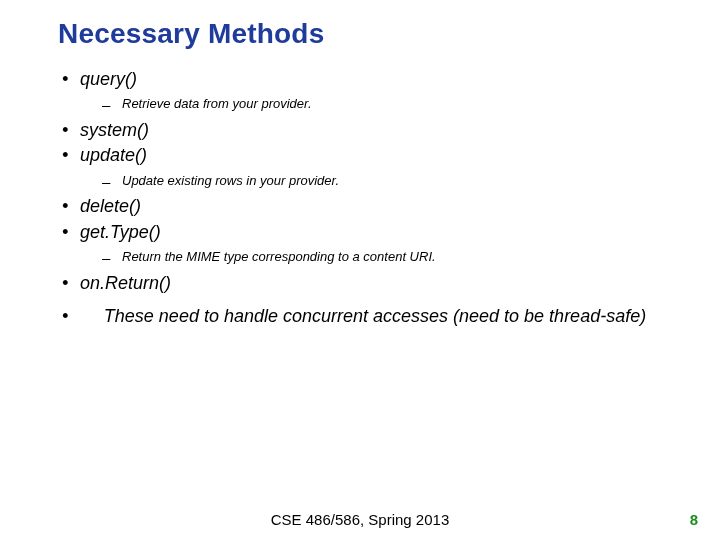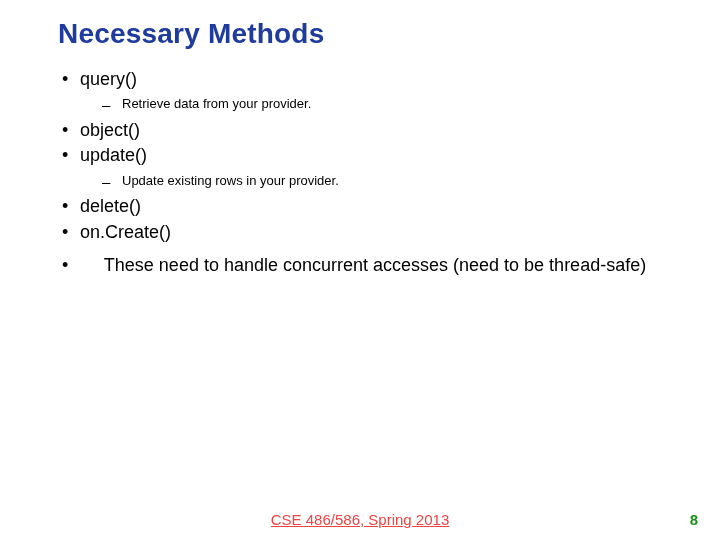--- a/index.html
+++ b/index.html
@@ -23,20 +23,21 @@
     color: #1f3b9b;
     font-size: 28px;
     font-weight: bold;
     margin: 0 0 18px 0;
     letter-spacing: 0.2px;
   }
   ul.level1 {
     list-style: none;
     margin: 0;
     padding: 0;
+    font-style: italic;
   }
   ul.level1 > li {
     position: relative;
     padding-left: 22px;
     font-size: 18px;
     color: #000;
     margin-bottom: 2px;
     line-height: 1.3;
   }
   ul.level1 > li::before {
@@ -76,22 +77,21 @@
   .summary::before {
     font-size: 20px;
   }
   .footer {
     position: absolute;
     bottom: 12px;
     left: 0;
     width: 720px;
     text-align: center;
     font-size: 15px;
-    color: #ef4444;
-    text-decoration: underline;
+    color: #000000;
   }
   .pagenum {
     position: absolute;
     bottom: 12px;
     right: 22px;
     font-size: 15px;
     font-weight: bold;
     color: #1a8f1a;
   }
   .spacer {
@@ -107,37 +107,43 @@
   <ul class="level1">
 
     <li>
       <span>query()</span>
       <ul class="level2">
         <li>Retrieve data from your provider.</li>
       </ul>
     </li>
 
     <li>
-      <span>object()</span>
+      <span>system()</span>
     </li>
 
     <li>
       <span>update()</span>
       <ul class="level2">
         <li>Update existing rows in your provider.</li>
       </ul>
     </li>
 
     <li>
       <span>delete()</span>
     </li>
 
+    <li>
+      <span>get.Type()</span>
+      <ul class="level2">
+        <li>Return the MIME type corresponding to a content URI.</li>
+      </ul>
+    </li>
 
     <li>
-      <span>on.Create()</span>
+      <span>on.Return()</span>
     </li>
 
     <div class="spacer"></div>
 
     <li class="summary">
       <span>These need to handle concurrent accesses (need to be thread-safe)</span>
     </li>
 
   </ul>
 

